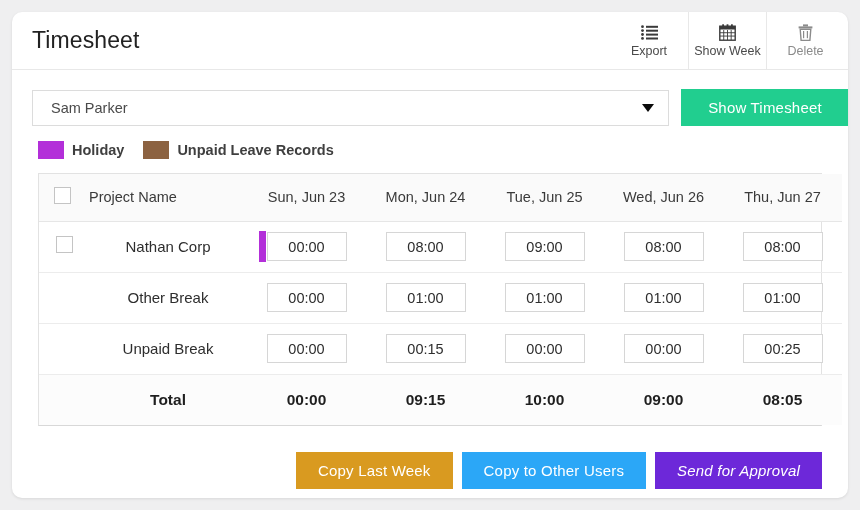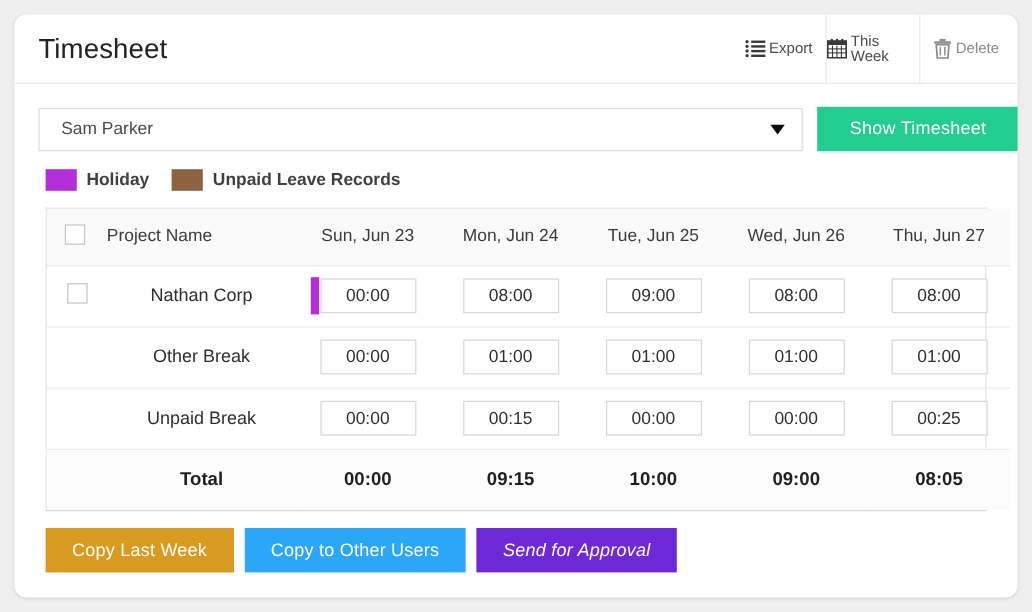--- a/index.html
+++ b/index.html
@@ -51,21 +51,21 @@
     top: 0;
     height: 57px;
     display: flex;
     align-items: center;
   }
 
   .tool-item {
     width: 78px;
     height: 57px;
     display: flex;
-    flex-direction: row;
+    flex-direction: column;
     align-items: center;
     justify-content: center;
     gap: 3px;
     cursor: pointer;
     border-left: 1px solid #e8e8e8;
   }
   .tool-item:first-child { border-left: none; }
 
   .tool-item .tool-label {
     font-size: 12.5px;
@@ -223,23 +223,23 @@
     font-size: 15.5px;
     font-weight: bold;
     color: #1f1f1f;
     border-top: 1px solid #e0e0e0;
   }
   tr.total-row td.td-name { font-size: 15.5px; font-weight: bold; }
 
   
   .actions {
     display: flex;
-    justify-content: flex-start;
+    justify-content: flex-end;
     gap: 9px;
-    margin: 14px 26px 0 26px;
+    margin: 26px 26px 0 26px;
   }
   .btn-action { height: 37px; padding: 0 22px; font-size: 15px; }
   .btn-copy-last   { background: #d99a20; }
   .btn-copy-other  { background: #2ba7f7; }
   .btn-send        { background: #6d28d9; font-style: italic; }
 </style>
 </head>
 <body>
 
 <div class="card">
@@ -273,21 +273,21 @@
             <rect x="3.2" y="0.3" width="1.8" height="3.4" fill="#3a3a3a"></rect>
             <rect x="7.6" y="0.3" width="1.8" height="3.4" fill="#3a3a3a"></rect>
             <rect x="12" y="0.3" width="1.8" height="3.4" fill="#3a3a3a"></rect>
             <rect x="4.3" y="6" width="0.9" height="10" fill="#3a3a3a"></rect>
             <rect x="8" y="6" width="0.9" height="10" fill="#3a3a3a"></rect>
             <rect x="11.7" y="6" width="0.9" height="10" fill="#3a3a3a"></rect>
             <rect x="1" y="8.3" width="15" height="0.9" fill="#3a3a3a"></rect>
             <rect x="1" y="11.6" width="15" height="0.9" fill="#3a3a3a"></rect>
           </svg>
         </span>
-        <span class="tool-label">This Week</span>
+        <span class="tool-label">Show Week</span>
       </div>
 
       <div class="tool-item muted">
         <span class="tool-icon">
           <svg width="15" height="17" viewBox="0 0 15 17">
             <rect x="0.6" y="2.4" width="13.8" height="2" fill="#8b8b8b"></rect>
             <rect x="5" y="0.4" width="5" height="2" fill="#8b8b8b"></rect>
             <path d="M2.2 5.2 h10.6 l-0.9 11.2 h-8.8 z" fill="none" stroke="#8b8b8b" stroke-width="1.4"></path>
             <rect x="5" y="7" width="1.2" height="7.2" fill="#8b8b8b"></rect>
             <rect x="8.8" y="7" width="1.2" height="7.2" fill="#8b8b8b"></rect>

